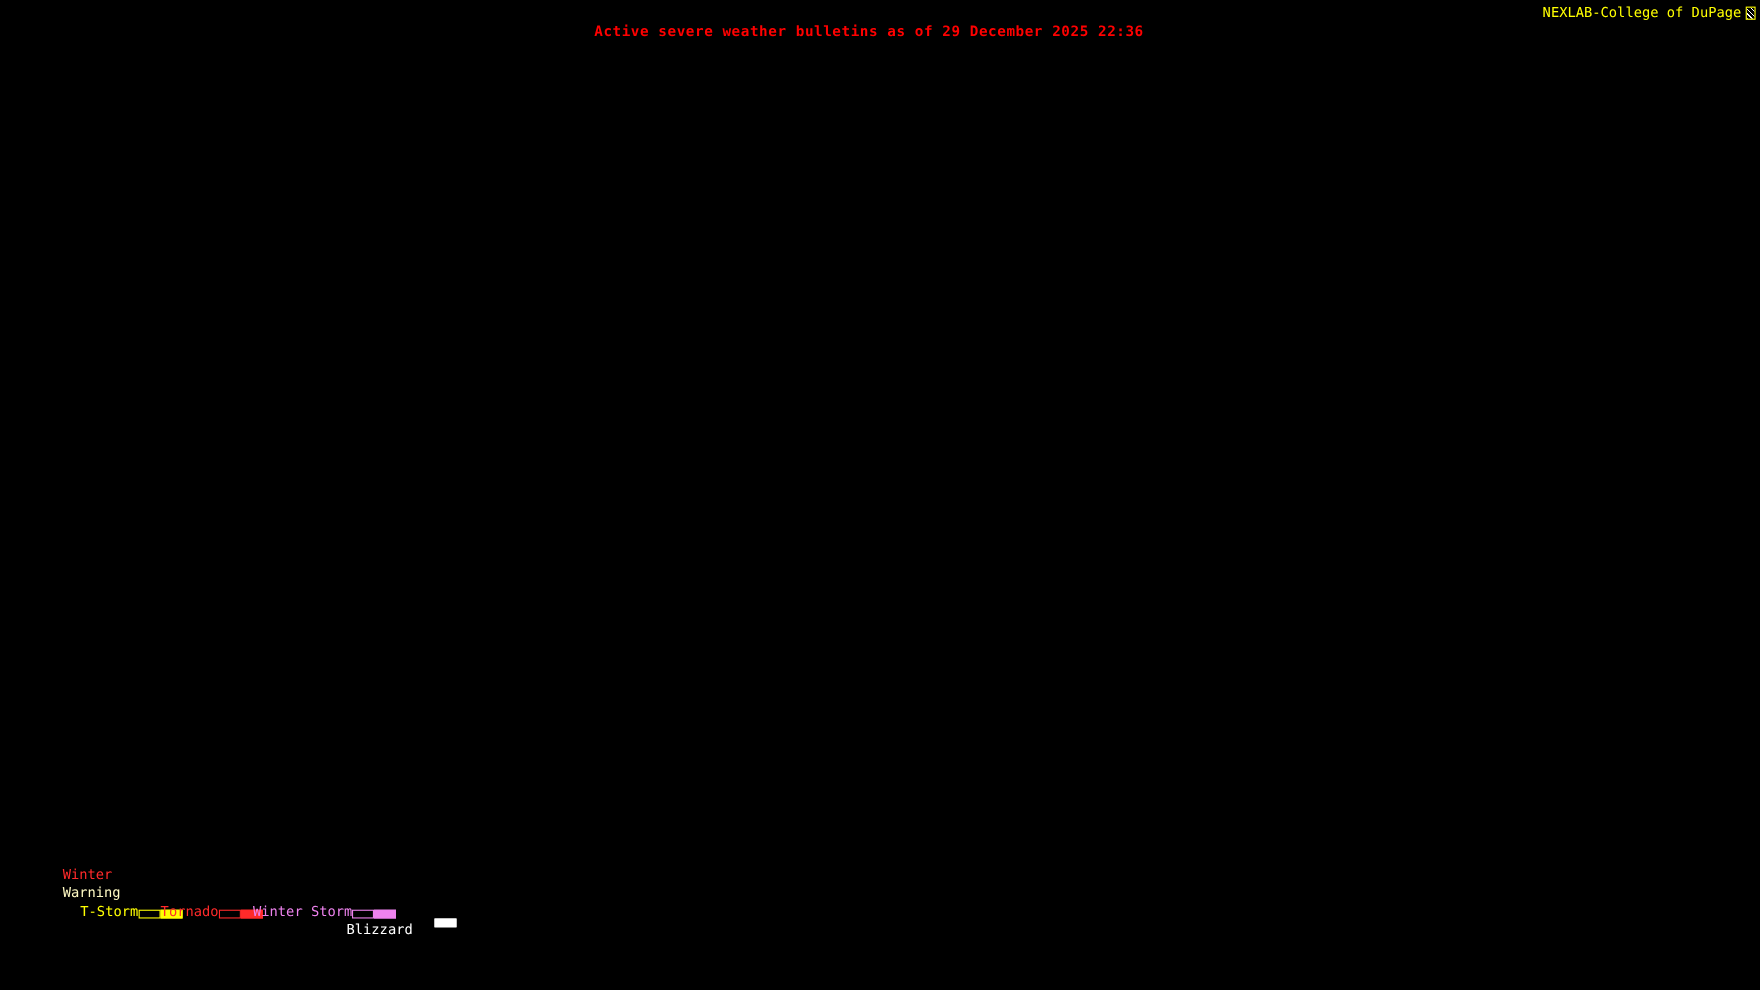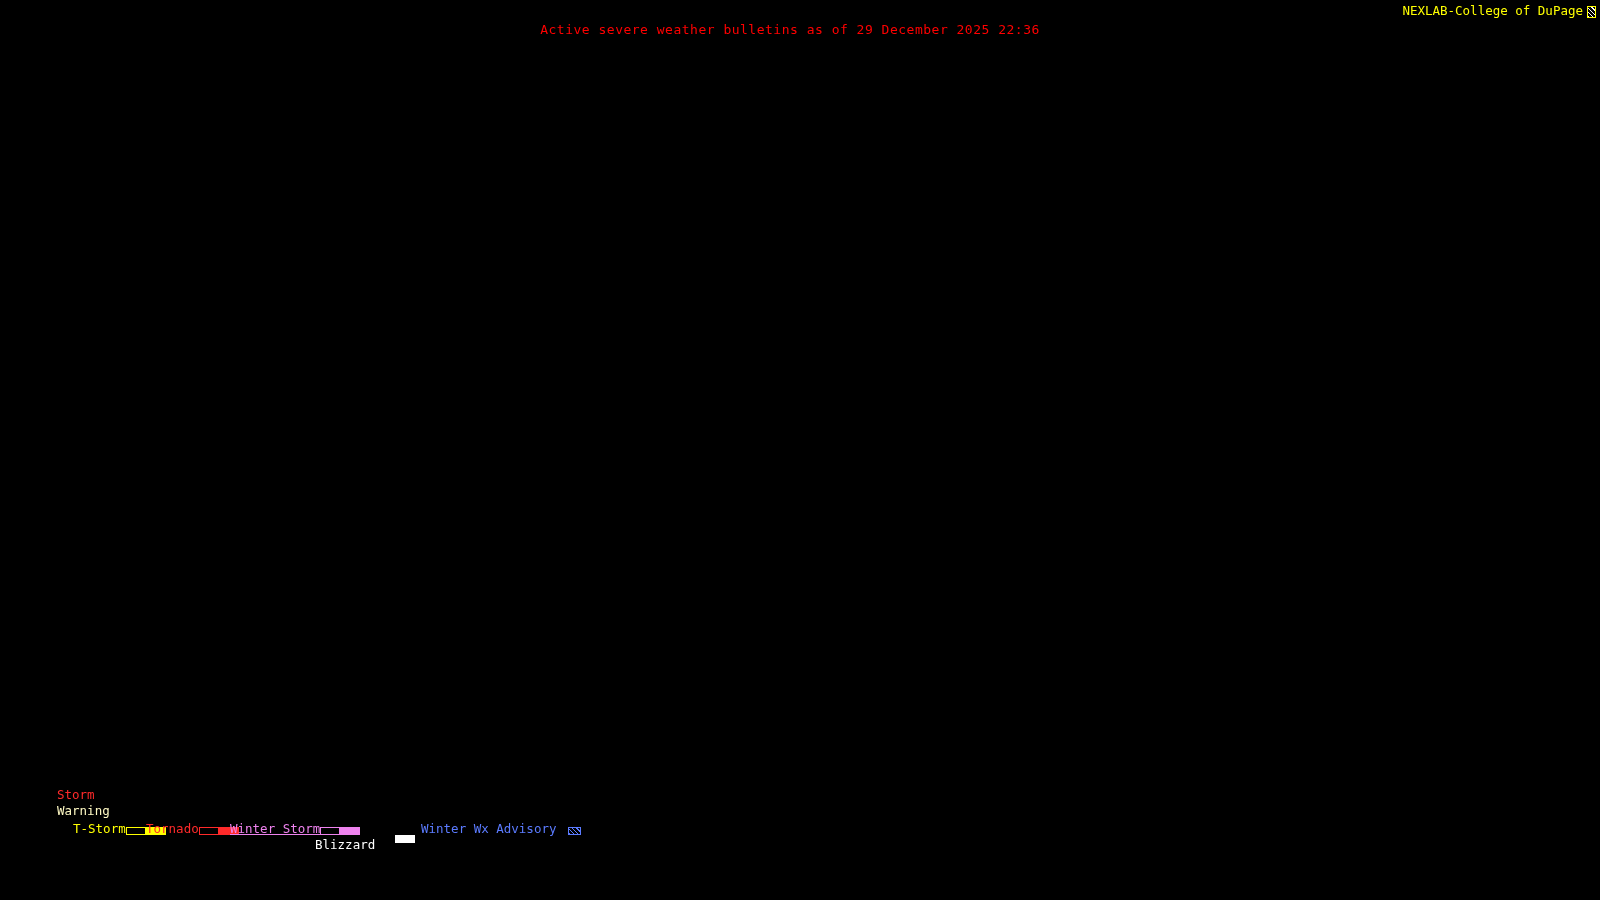--- a/index.html
+++ b/index.html
@@ -84,57 +84,52 @@
   .col-3 { left: 310px; }
   .col-4 { left: 395px; }
   .col-5 { left: 501px; }
   .col-6 { left: 605px; }
 </style>
 </head>
 <body>
 
 <div class="canvas">
 
-  <div class="bulletin-title" style="color: rgb(255, 0, 0);">Active severe weather bulletins as of 29 December 2025 22:36</div>
+  <div class="bulletin-title" style="color: rgb(255, 0, 0); font-weight: bold;">Active severe weather bulletins as of 29 December 2025 22:36</div>
 
   <div class="brand">
     <span style="color: rgb(255, 255, 0);">NEXLAB-College of DuPage</span>
     <span class="brand-icon"></span>
   </div>
 
   <div class="legend">
 
-    <div class="legend-row-label watch" style="color: rgb(255, 42, 42);">Storm</div>
+    <div class="legend-row-label watch" style="color: rgb(255, 42, 42);">Winter</div>
     <div class="legend-row-label warning" style="color: #fef9c3;">Warning</div>
 
     <div class="legend-col col-1">
       <div class="legend-col-header" style="color: rgb(255, 255, 0);">T-Storm</div>
       <div class="swatch" data-style="outline" style="--c: #ffff00;"></div>
       <div class="swatch" data-style="filled" style="--c: #ffff00;"></div>
     </div>
 
     <div class="legend-col col-2">
       <div class="legend-col-header" style="color: rgb(255, 42, 42);">Tornado</div>
       <div class="swatch" data-style="outline" style="--c: #ff2a2a;"></div>
       <div class="swatch" data-style="filled" style="--c: #ff2a2a;"></div>
     </div>
 
     <div class="legend-col col-3">
-      <div class="legend-col-header" style="color: rgb(238, 130, 238); text-decoration: underline;">Winter Storm</div>
+      <div class="legend-col-header" style="color: rgb(238, 130, 238);">Winter Storm</div>
       <div class="swatch" data-style="outline" style="--c: #ee82ee;"></div>
       <div class="swatch" data-style="filled" style="--c: #ee82ee;"></div>
     </div>
 
     <div class="legend-col col-4">
       <div class="legend-col-header" style="color: rgb(255, 255, 255); margin-top: 16px;">Blizzard</div>
       <div class="swatch" data-style="none" style="--c: #ffffff;"></div>
       <div class="swatch" data-style="filled" style="--c: #ffffff;"></div>
     </div>
 
-    <div class="legend-col col-5">
-      <div class="legend-col-header" style="color: rgb(91, 123, 255);">Winter Wx Advisory</div>
-      <div class="swatch" data-style="none" style="--c: #5b7bff;"></div>
-      <div class="swatch" data-style="hatched" style="--c: #5b7bff;"></div>
-    </div>
 
 
   </div>
 </div>
 
 </body></html>

